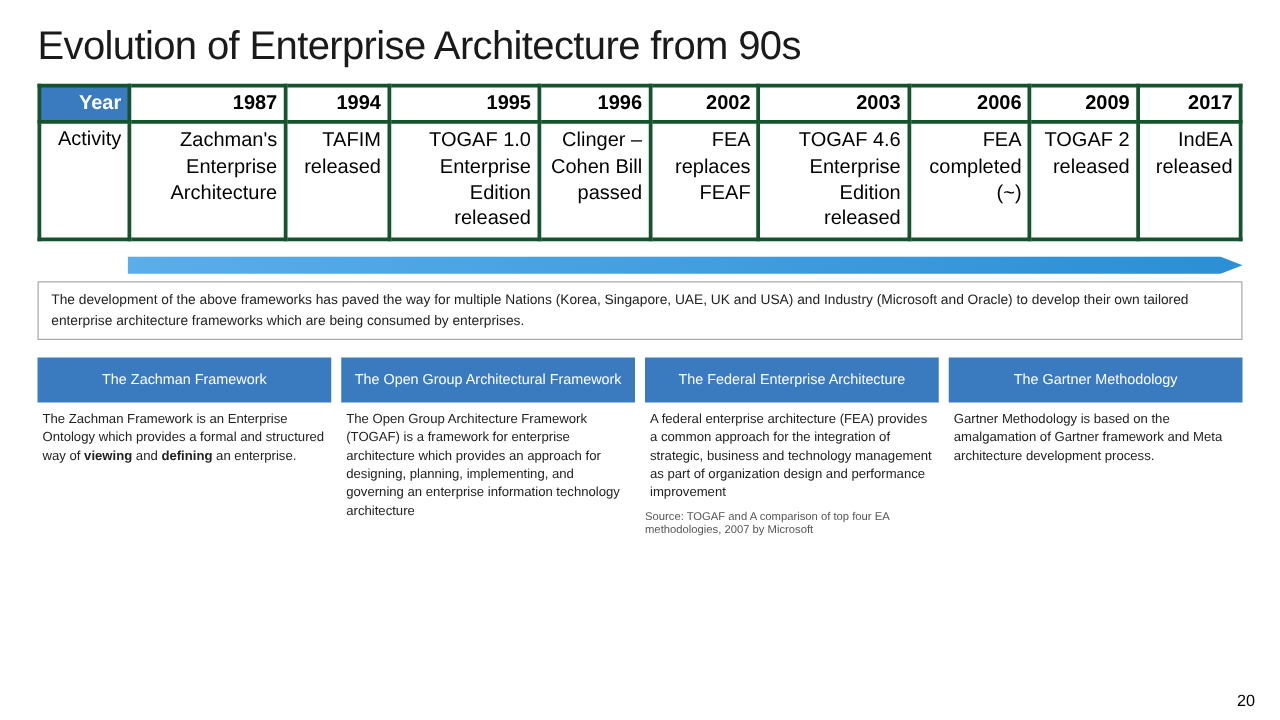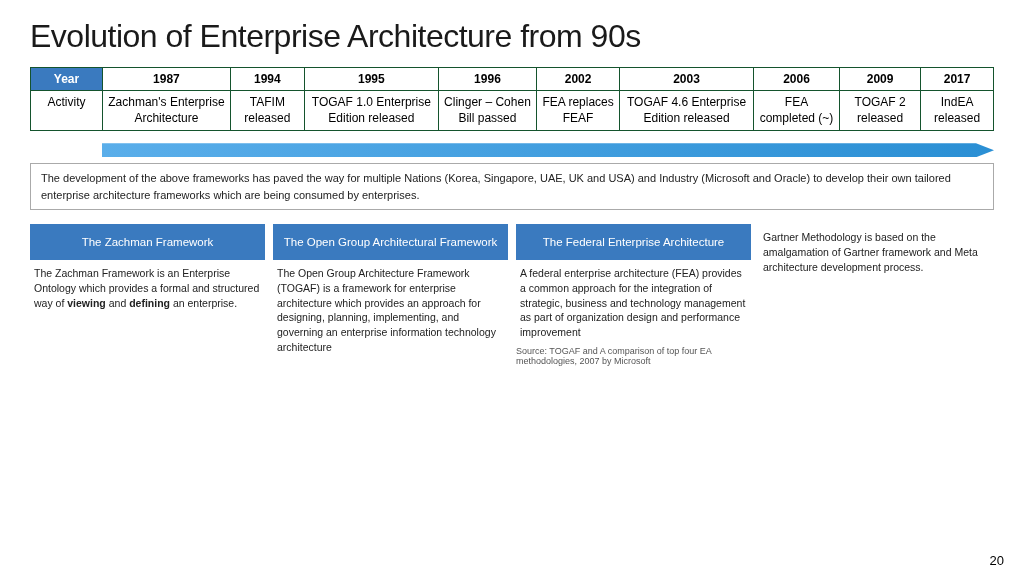--- a/index.html
+++ b/index.html
@@ -29,25 +29,25 @@
     }
 
     
     .timeline-table {
       width: 100%;
       border-collapse: collapse;
       margin-bottom: 8px;
     }
 
     .timeline-table th, .timeline-table td {
-      border: 1px solid #14532d;
-      text-align: center;
+      border: 3px solid #14532d;
+      text-align: right;
       vertical-align: top;
       padding: 4px 5px;
-      font-size: 12px;
+      font-size: 16px;
     }
 
     .year-header {
       background-color: #3a7abf;
       color: #fff;
       font-weight: bold;
       font-size: 13px;
       text-align: center;
       vertical-align: middle;
       padding: 6px 8px;
@@ -213,19 +213,20 @@
     <div class="framework-card">
       <div class="framework-header">The Open Group Architectural Framework</div>
       <div class="framework-body">The Open Group Architecture Framework (TOGAF) is a framework for enterprise architecture which provides an approach for designing, planning, implementing, and governing an enterprise information technology architecture</div>
     </div>
     <div class="framework-card">
       <div class="framework-header">The Federal Enterprise Architecture</div>
       <div class="framework-body">A federal enterprise architecture (FEA) provides a common approach for the integration of strategic, business and technology management as part of organization design and performance improvement</div>
       <div class="source-text" style="margin-top:6px;">Source: TOGAF and  A comparison of top four EA methodologies, 2007 by Microsoft</div>
     </div>
     <div class="framework-card">
+      <div class="framework-header">The Gartner Methodology</div>
       <div class="framework-body">Gartner Methodology is based on the amalgamation of Gartner framework and Meta architecture development process.</div>
     </div>
   </div>
 
 </div>
 
 <div class="page-number">20</div>
 
 </body></html>

